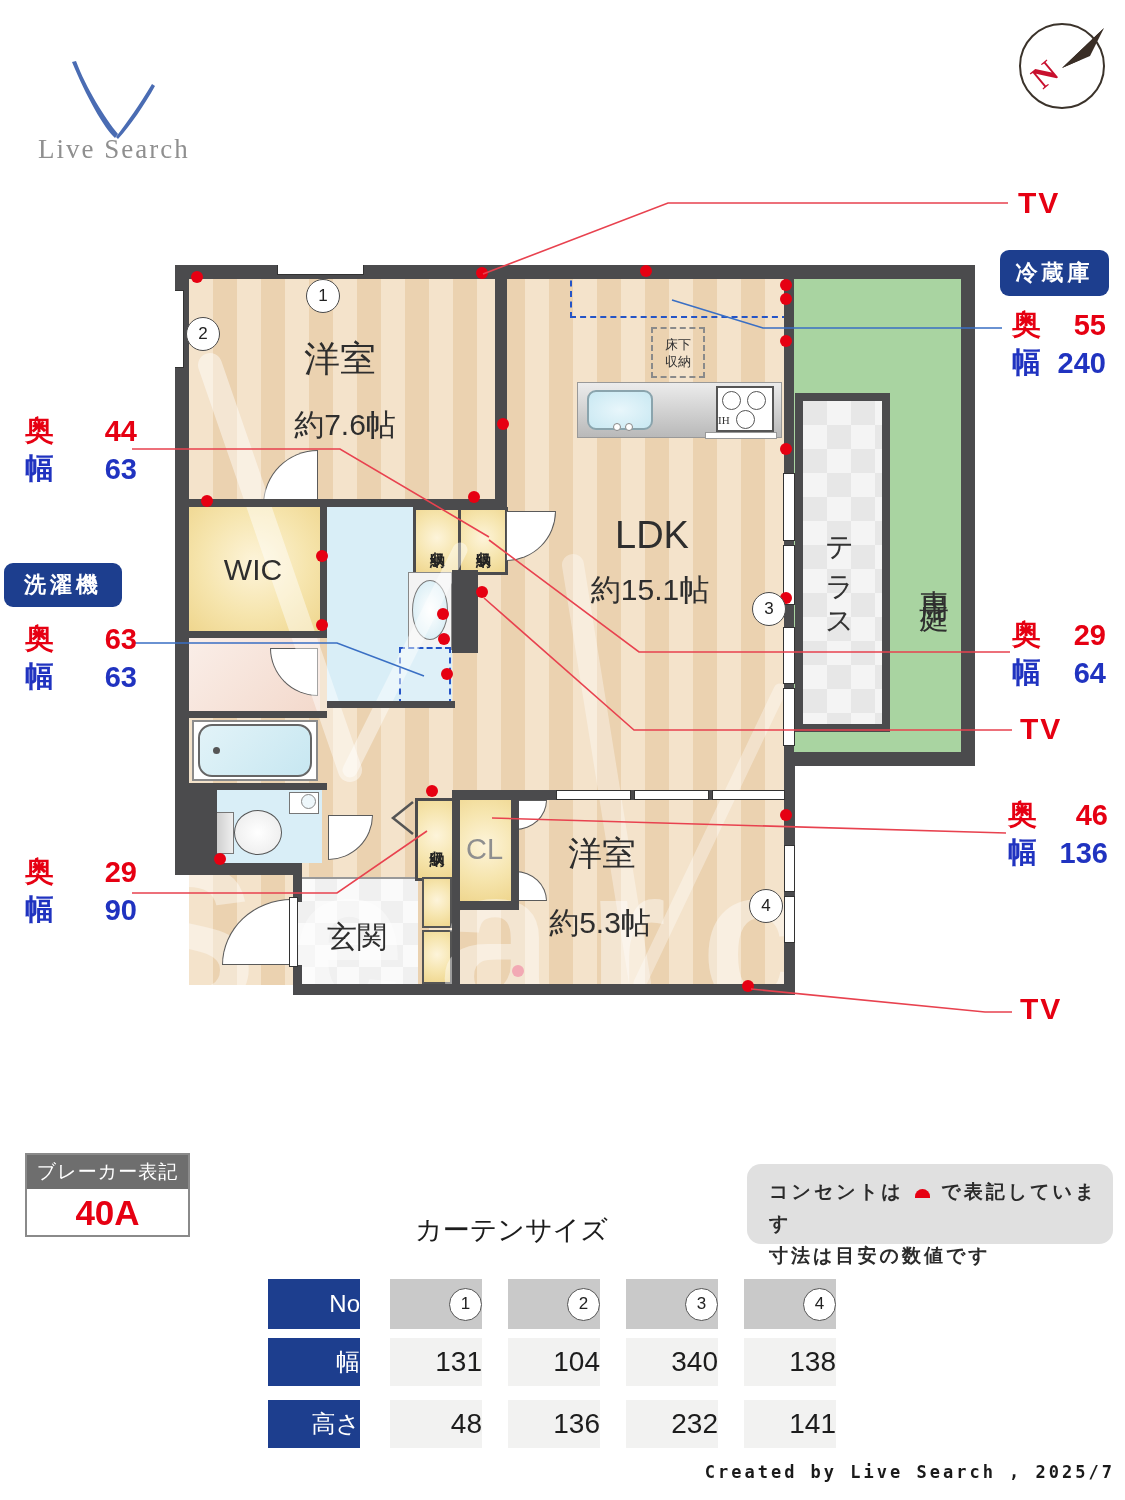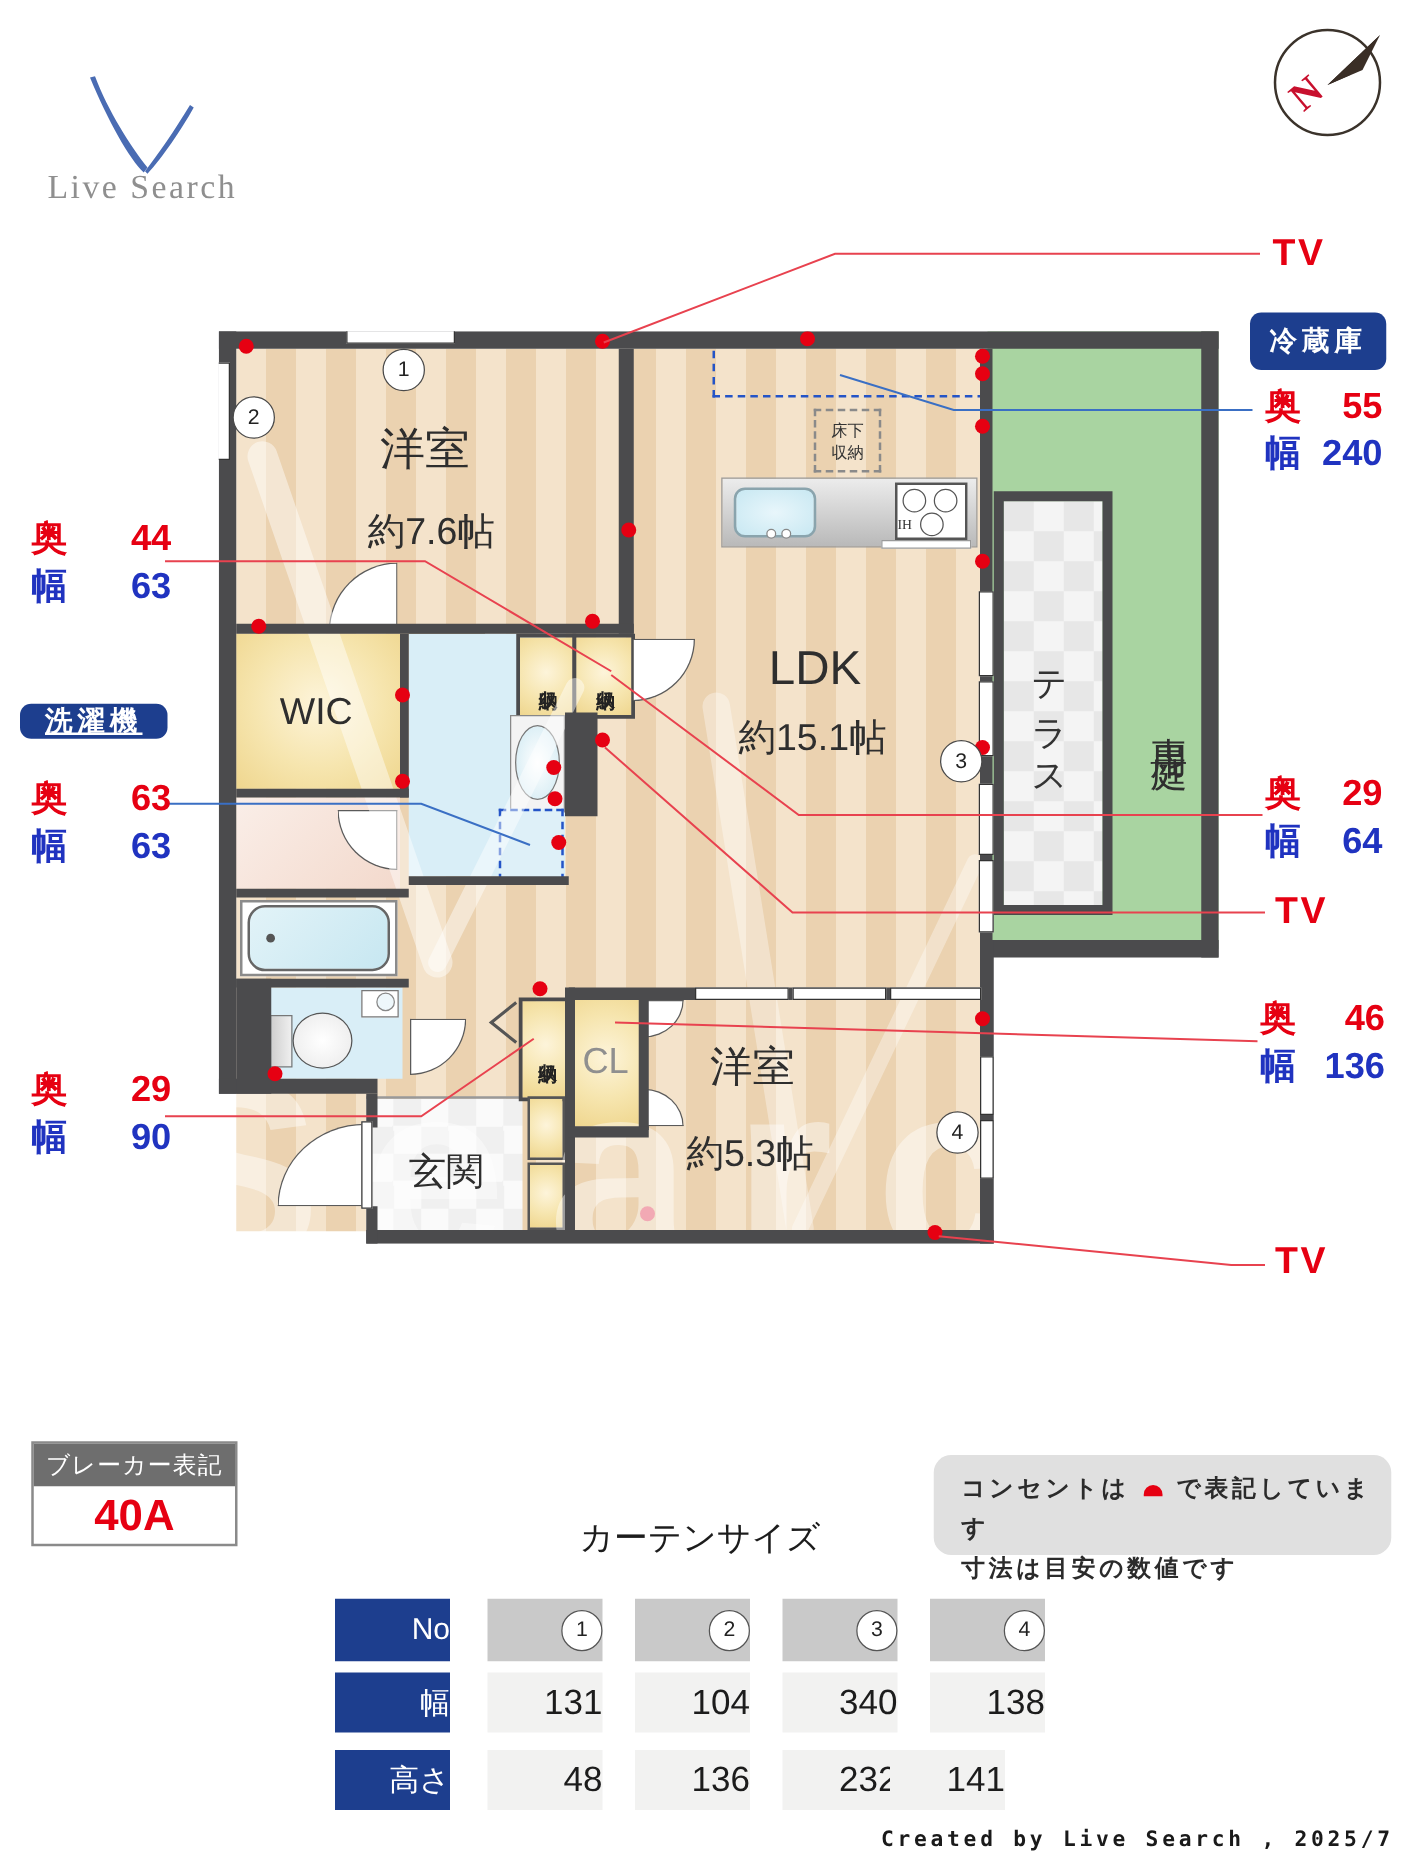--- a/index.html
+++ b/index.html
@@ -241,21 +241,21 @@
     <div class="dimrow red">
         <span>奥</span>
         <span>44</span>
       </div>
     <div class="dimrow blue">
         <span>幅</span>
         <span>63</span>
       </div>
   </div>
 
-  <div class="badge" style="left:16px;top:563px;width:118px;height:28px;text-decoration:underline;">
+  <div class="badge" style="left:4px;top:563px;width:118px;height:44px;">
     <span>洗濯機</span>
     </div>
   <div class="dimblock" style="left:25px;top:620px;width:112px;">
     <div class="dimrow red">
         <span>奥</span>
         <span>63</span>
       </div>
     <div class="dimrow blue">
         <span>幅</span>
         <span>63</span>
@@ -320,21 +320,21 @@
   <div class="abs" style="left:747px;top:1164px;width:366px;height:80px;background:#e0e0e0;border-radius:14px;
        padding:12px 0 0 22px;font-size:19px;letter-spacing:3px;color:#2b2b2b;line-height:32px;font-weight:bold;">
     <div>
       <span>コンセントは</span>
       <span style="display:inline-block;width:15px;height:9px;background:#e60012;border-radius:9px 9px 0 0;margin:0 3px;"></span>
       <span>で表記しています</span>
     </div>
     <div>寸法は目安の数値です</div>
   </div>
 
-  <div class="abs" style="left:415px;top:1212px;width:290px;text-align:center;font-size:27px;color:#1c1c1c;">カーテンサイズ</div>
+  <div class="abs" style="left:415px;top:1212px;width:290px;font-size:27px;color:#1c1c1c;">カーテンサイズ</div>
 
   <div class="tcell tlabel" style="left:268px;top:1279px;width:92px;height:50px;">
       <span>No</span>
     </div>
   <div class="tcell tlabel" style="left:268px;top:1338px;width:92px;height:48px;">
       <span>幅</span>
     </div>
   <div class="tcell tlabel" style="left:268px;top:1400px;width:92px;height:48px;">
       <span>高さ</span>
     </div>
@@ -375,19 +375,19 @@
 
   <div class="tcell tval" style="left:390px;top:1400px;width:92px;height:48px;">
       <span>48</span>
     </div>
   <div class="tcell tval" style="left:508px;top:1400px;width:92px;height:48px;">
       <span>136</span>
     </div>
   <div class="tcell tval" style="left:626px;top:1400px;width:92px;height:48px;">
       <span>232</span>
     </div>
-  <div class="tcell tval" style="left:712px;top:1400px;width:92px;height:48px;">
+  <div class="tcell tval" style="left:744px;top:1400px;width:92px;height:48px;">
       <span>141</span>
     </div>
 
   <div class="abs" style="left:560px;top:1462px;width:555px;text-align:right;font-family:'DejaVu Sans Mono',monospace;
               font-weight:bold;font-size:17px;letter-spacing:3px;color:#1a1a1a;">Created by Live Search , 2025/7</div>
 </div>
 
 </body></html>

